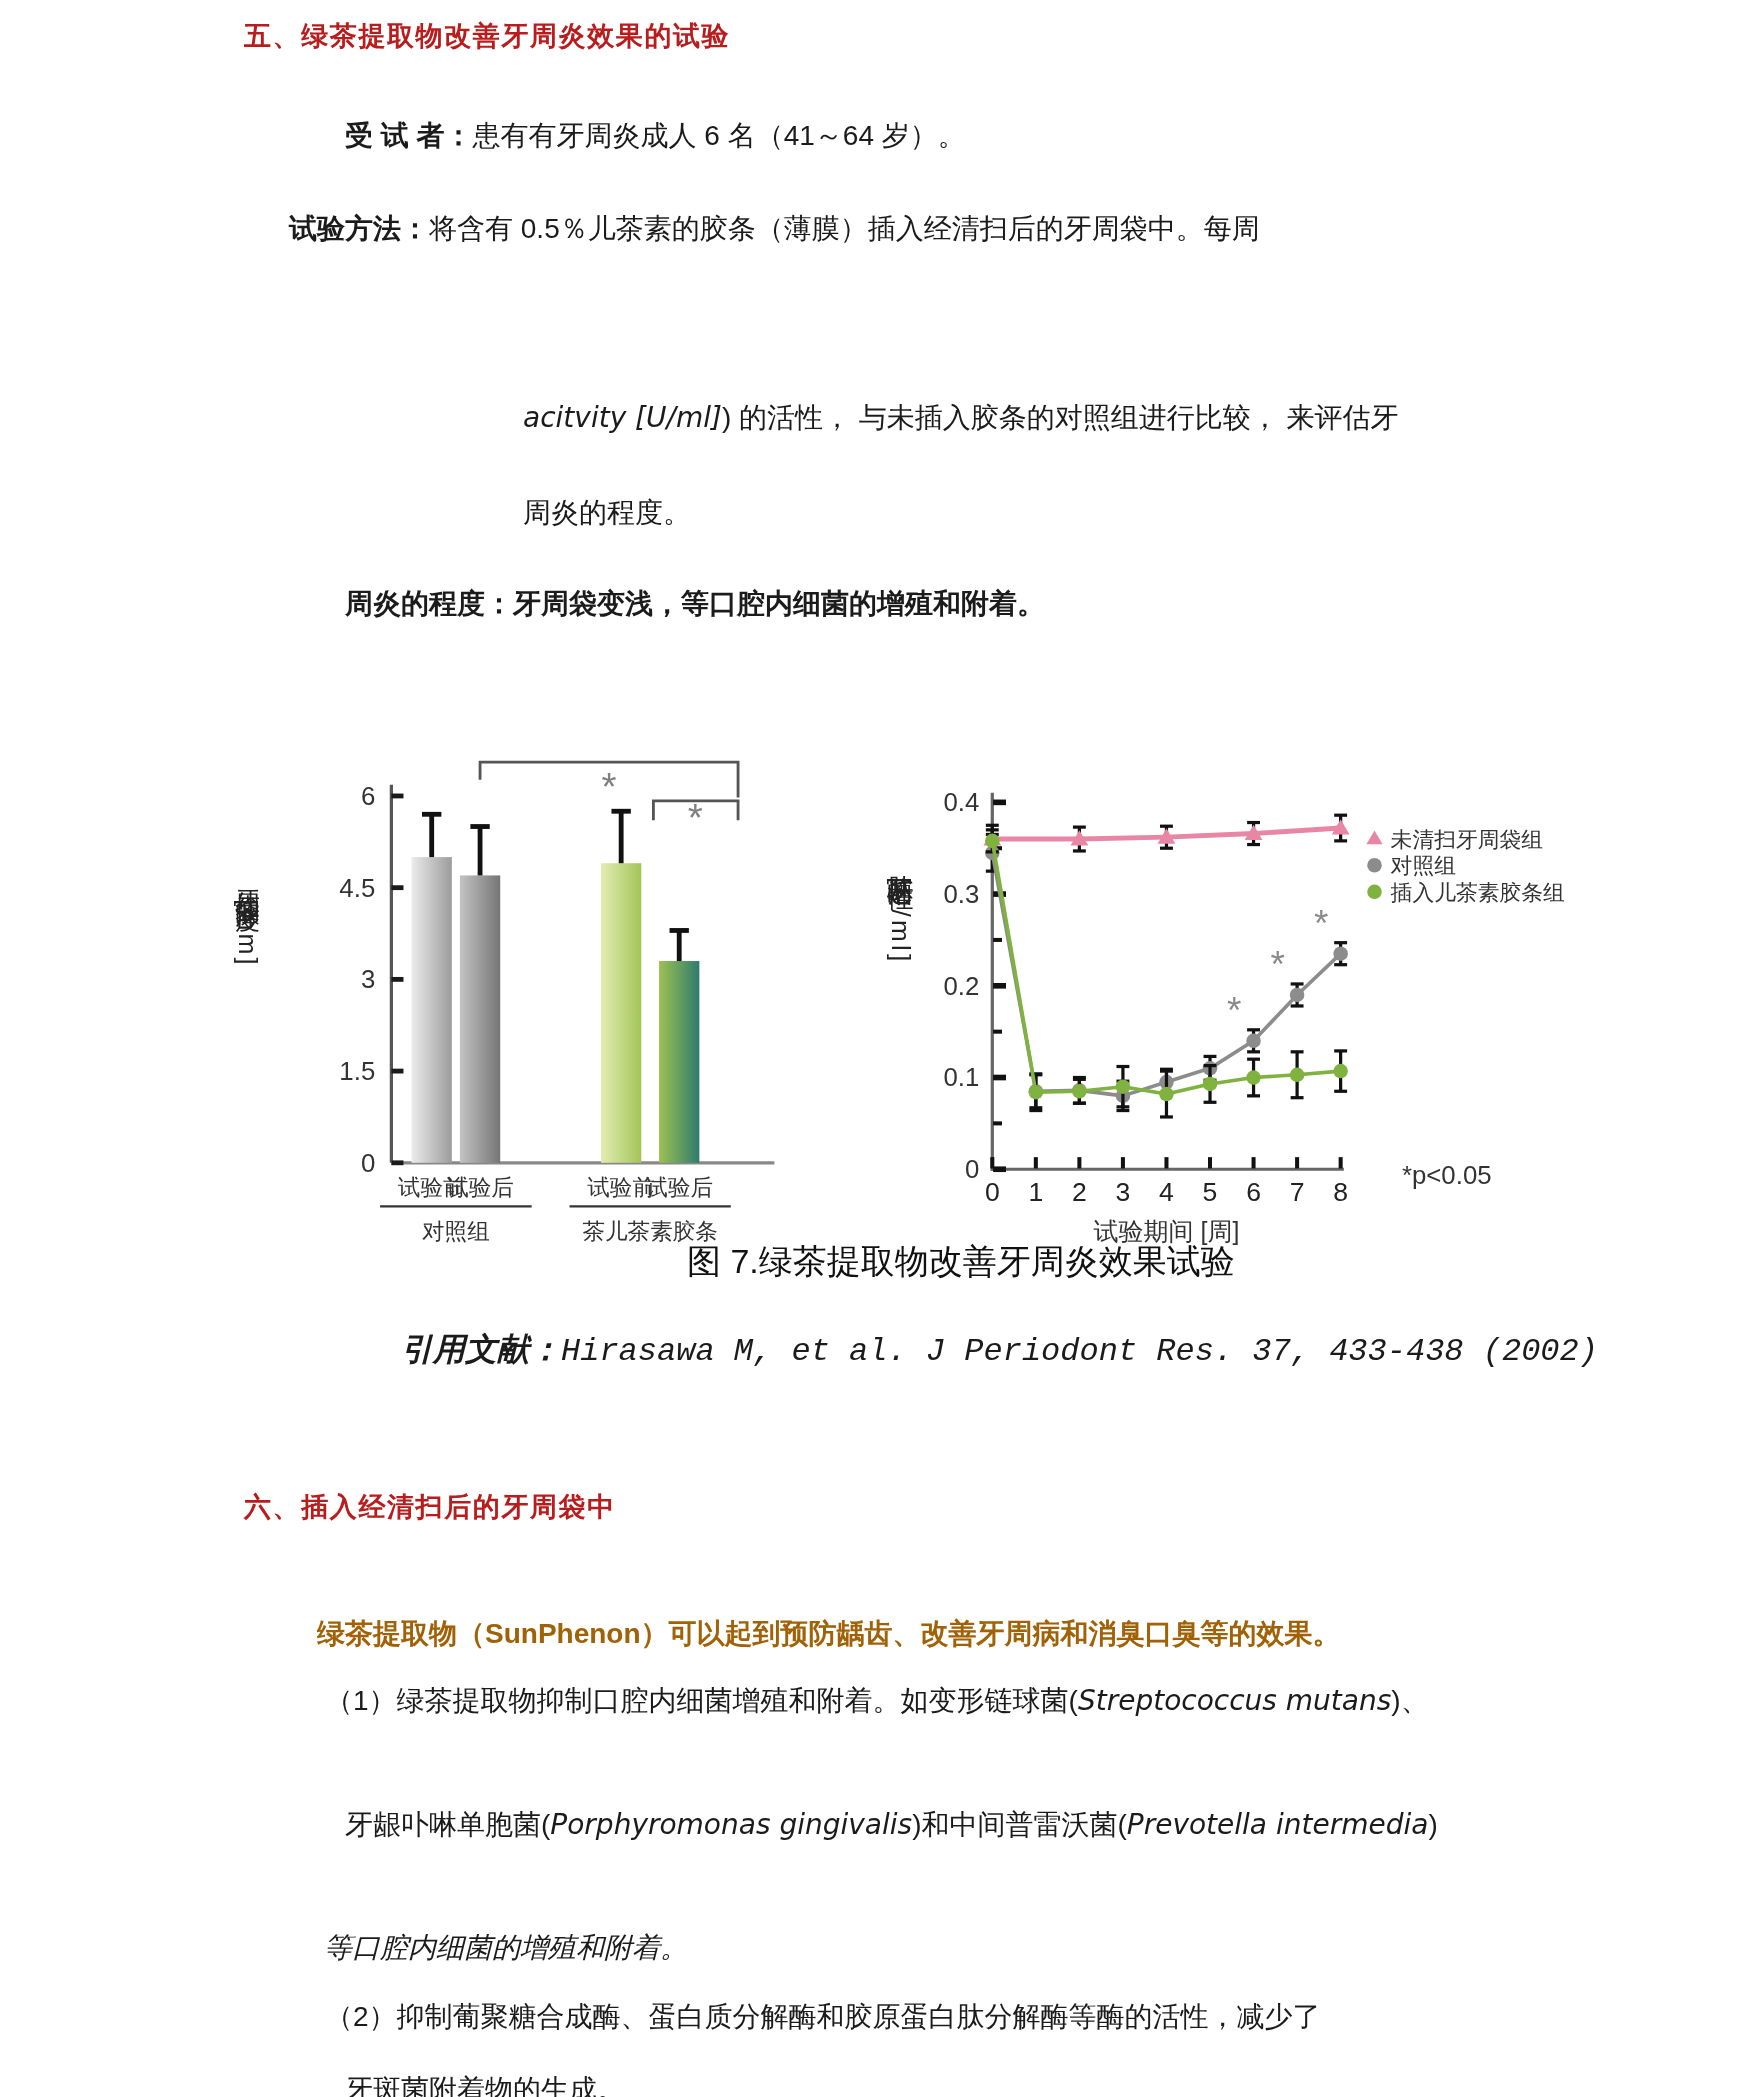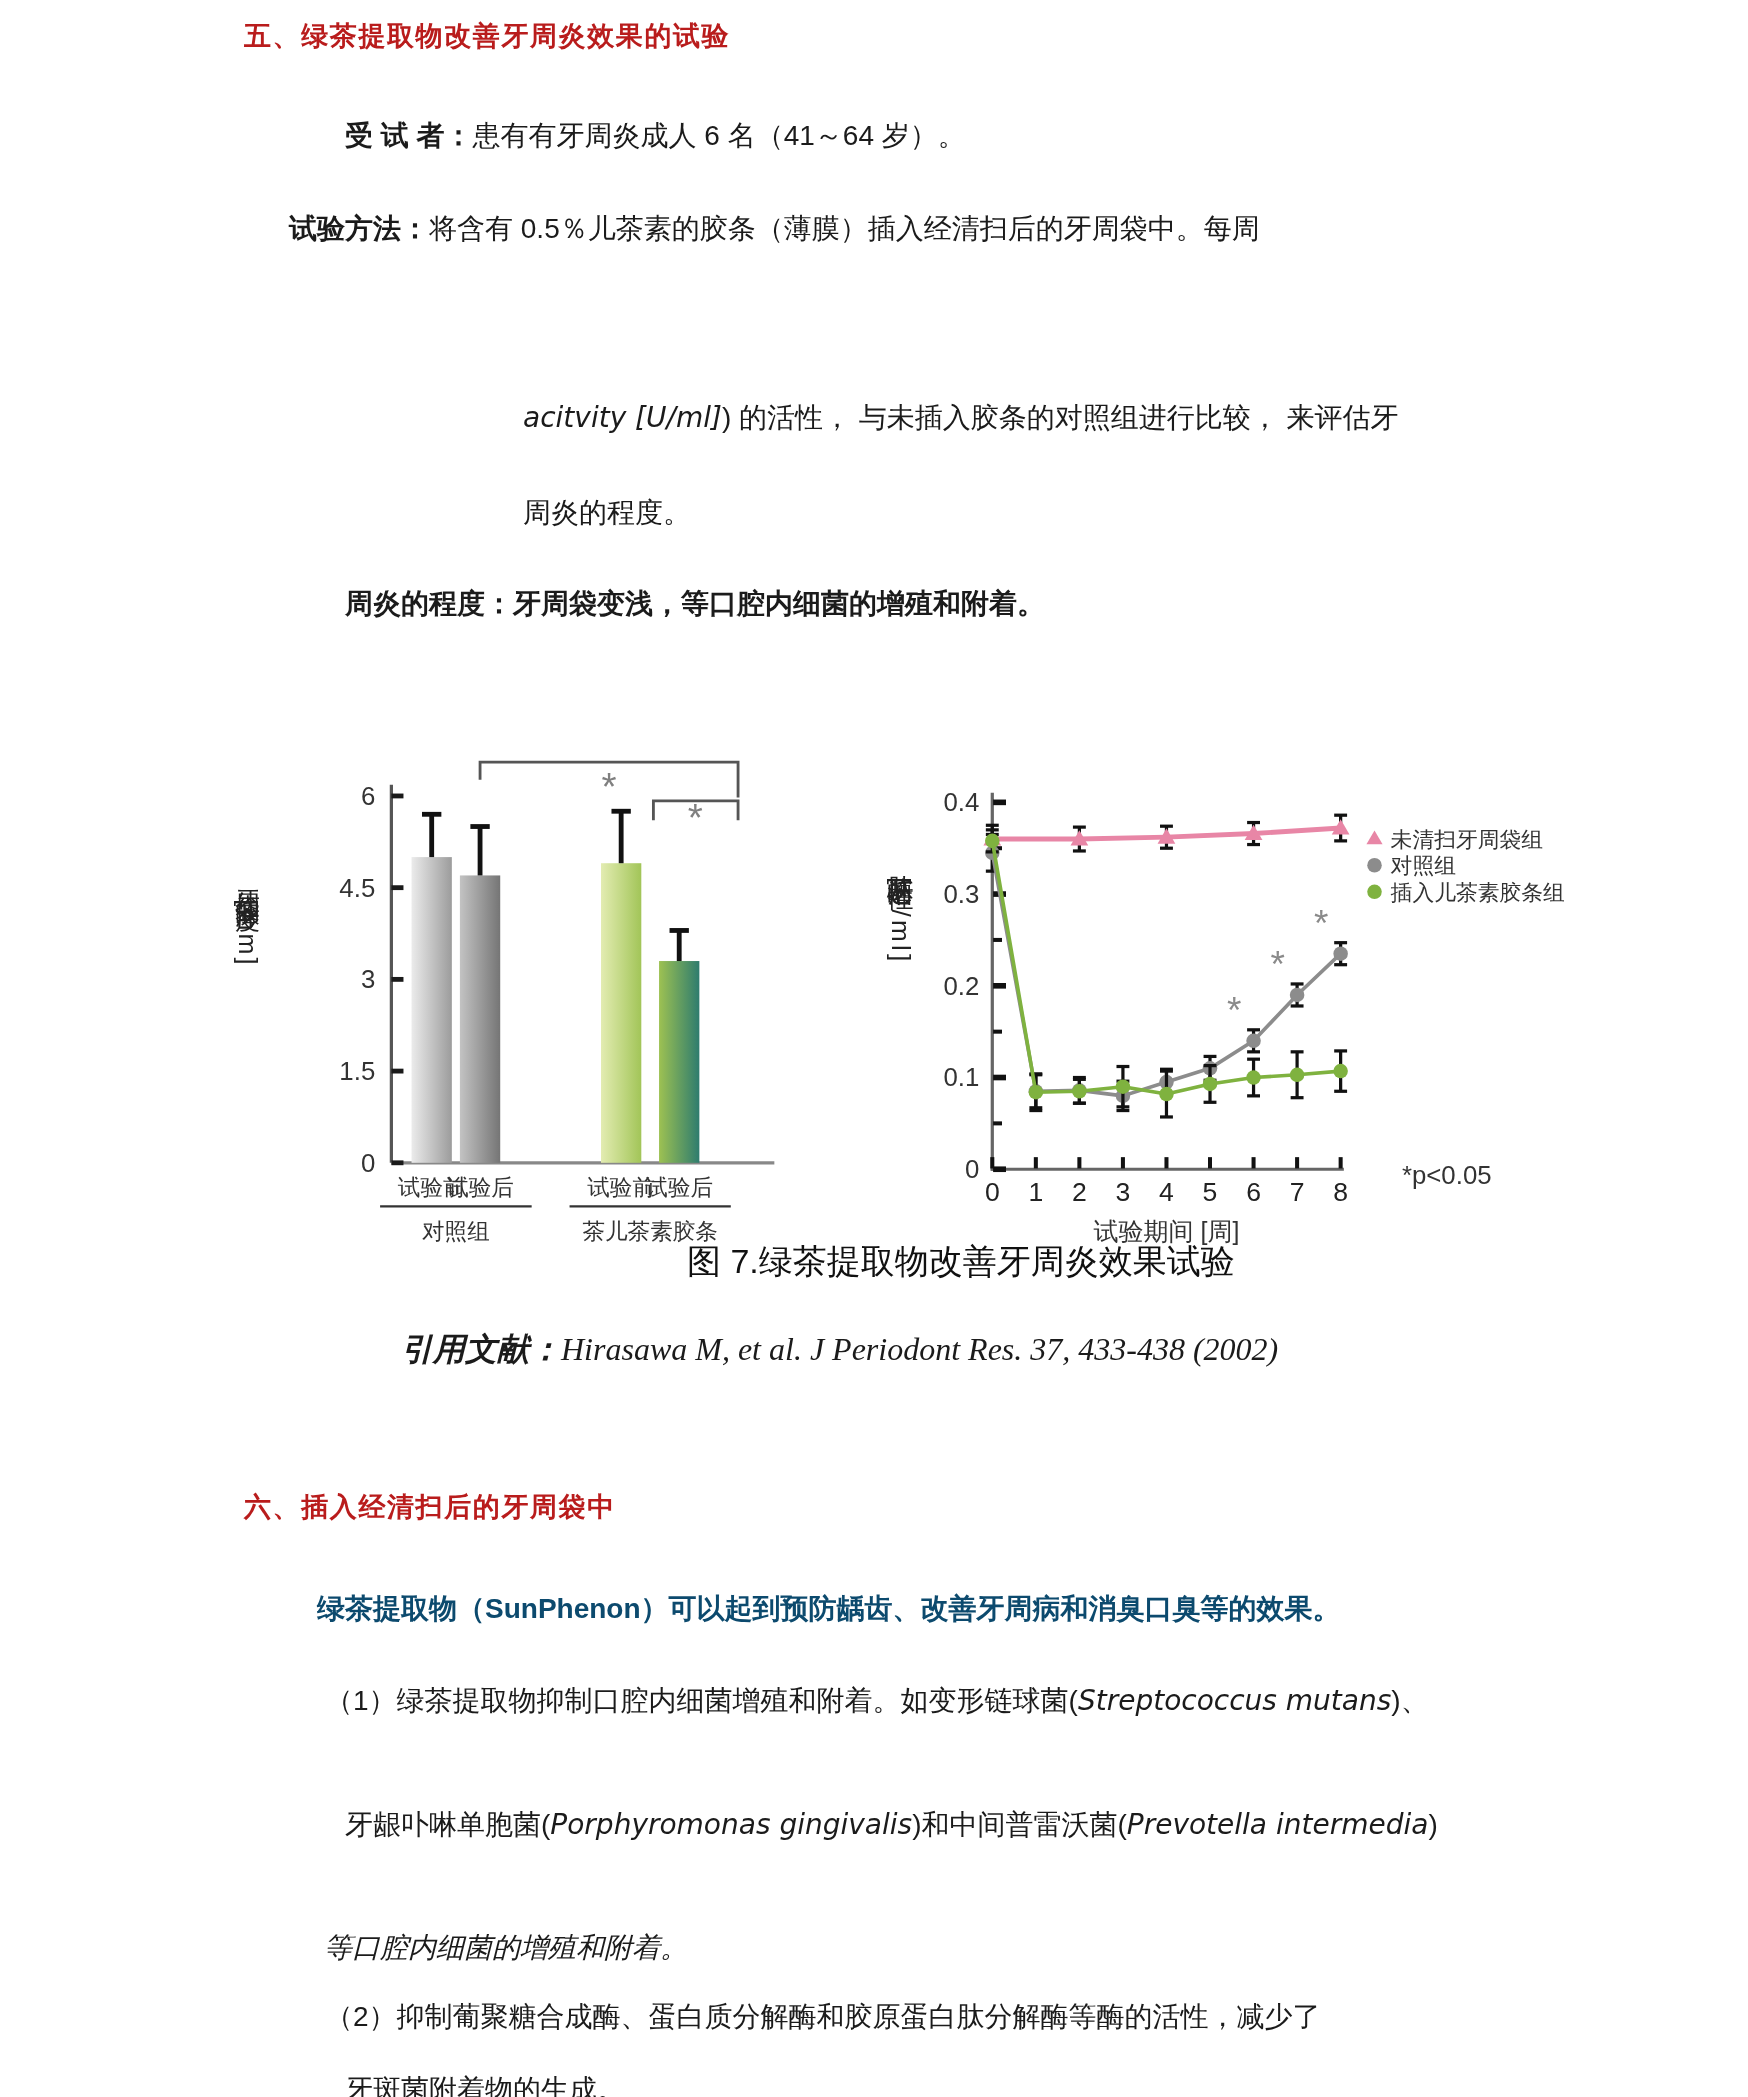--- a/index.html
+++ b/index.html
@@ -1,27 +1,27 @@
 <!DOCTYPE html>
 <html style="font-size:13px"><head>
 <meta charset="utf-8">
 <style>
   html,body{margin:0;padding:0;background:#fff;}
   .page{position:relative;width:1748px;height:2097px;background:#ffffff;overflow:hidden;
         font-family:"Liberation Sans","DejaVu Sans",sans-serif;color:#1b1b1b;}
   .abs{position:absolute;white-space:nowrap;}
   .t42{font-size:28px;line-height:1.25;}
   .b{font-weight:bold;}
-  .blue{color:#0c4a6e;}
+  .blue{color:#a16207;margin-top:25px;}
   .h{font-size:27px;font-weight:bold;color:#b91c1c;letter-spacing:1.6px;}
   .lat{font-style:italic;font-family:"DejaVu Sans",sans-serif;}
   .u{text-underline-offset:7.3px;text-decoration-thickness:2.4px;}
   .vlabel{writing-mode:vertical-rl;text-orientation:mixed;font-size:25px;color:#222;letter-spacing:3.2px;}
   .caption{font-size:34px;color:#111;}
-  .cite{font-size:32px;font-style:italic;font-family:Liberation Serif, serif;}
+  .cite{font-size:32px;font-style:italic;font-family:Liberation Mono, monospace;}
   svg text{font-family:"Liberation Sans","DejaVu Sans",sans-serif;}
 </style>
 </head>
 <body>
 
 <div class="page">
 
   <div class="abs h" style="left:244px;top:18px;">五、绿茶提取物改善牙周炎效果的试验</div>
 
   <div class="abs t42" style="left:345px;top:118px;">

